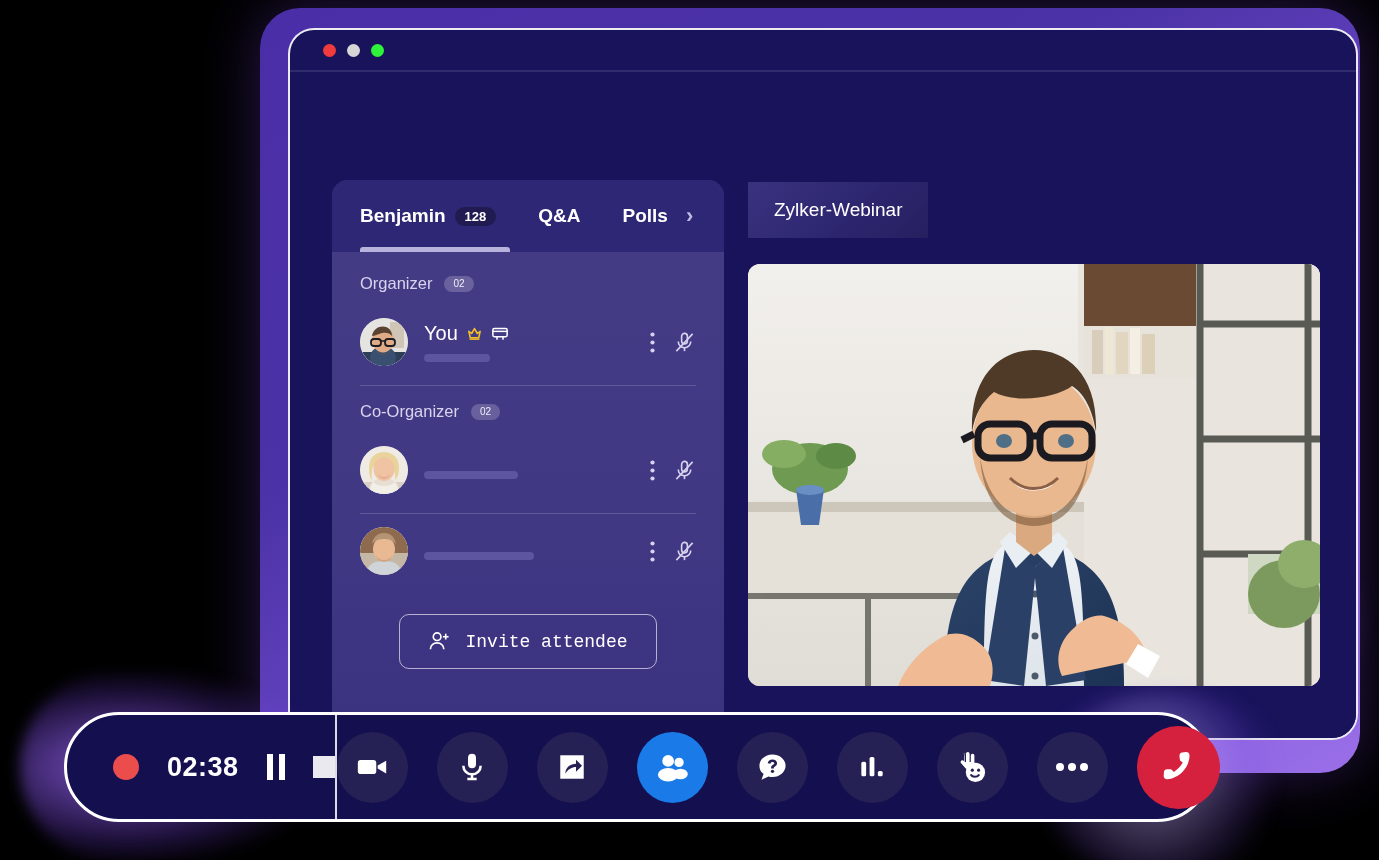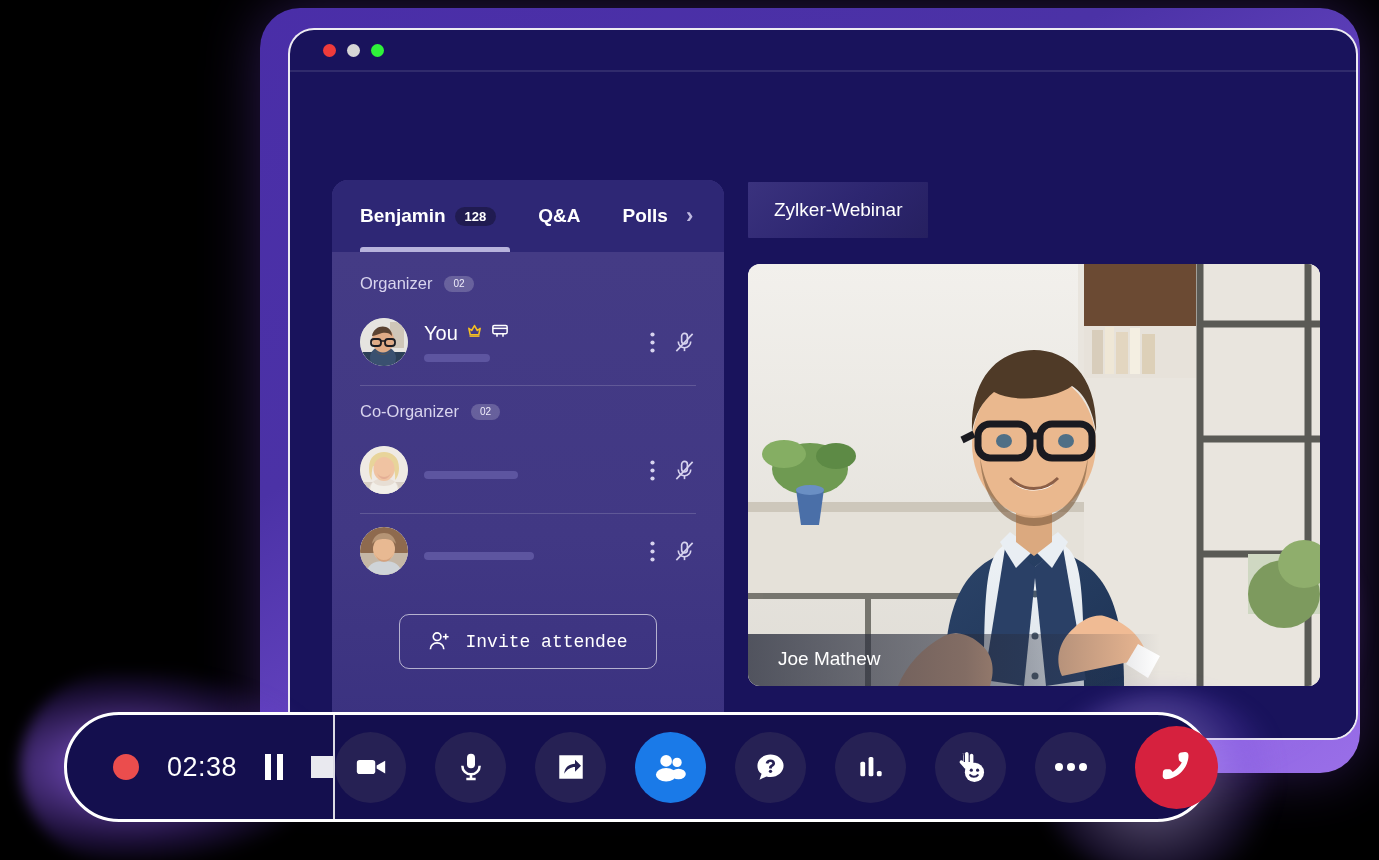--- a/index.html
+++ b/index.html
@@ -194,21 +194,21 @@
     width: 48px; height: 48px;
     border-radius: 50%;
     flex: 0 0 48px;
     overflow: hidden;
     background: #cfd2d8;
     position: relative;
   }
   .avatar svg { display: block; width: 48px; height: 48px; }
 
   .att-main { margin-left: 16px; flex: 1 1 auto; min-width: 0; }
-  .att-row1 { display: flex; gap: 8px; }
+  .att-row1 { display: flex; align-items: center; gap: 8px; }
   .att-name { color: #ffffff; font-size: 20px; white-space: nowrap; }
   .att-name.big { font-size: 21px; }
   .att-bar {
     height: 8px;
     border-radius: 5px;
     background: #5d55a0;
     margin-top: 9px;
   }
   .att-bar.w1 { width: 66px; }
   .att-bar.w2 { width: 94px; }
@@ -290,21 +290,21 @@
   .rec-section {
     display: flex;
     align-items: center;
     gap: 28px;
     padding-left: 46px;
     width: 318px;
     height: 100%;
     border-right: 2px solid rgba(255,255,255,0.85);
   }
   .rec-dot { width: 26px; height: 26px; border-radius: 50%; background: #eb4d4d; }
-  .rec-time { color: #ffffff; font-size: 27px; letter-spacing: 0.5px; }
+  .rec-time { color: #ffffff; font-size: 27px; letter-spacing: 0.5px; font-weight: bold; }
   .rec-ctl { display: flex; align-items: center; cursor: pointer; }
   .pause-glyph { display: flex; gap: 6px; }
   .pause-glyph i { display: block; width: 6px; height: 26px; background: #ffffff; }
   .stop-glyph { width: 22px; height: 22px; background: #e9e9ef; }
 
   .actions-section {
     flex: 1 1 auto;
     display: flex;
     align-items: center;
     justify-content: center;
@@ -626,21 +626,20 @@
           <ellipse cx="318" cy="177" rx="8" ry="7" fill="#4e6f86"></ellipse>
 
           <path d="M264 216c12 10 32 10 44 0-6 14-38 14-44 0z" fill="#ffffff"></path>
           <path d="M262 214c14 14 34 14 48 0" fill="none" stroke="#8c5f47" stroke-width="3"></path>
 
           <path d="M196 372c-22 12-38 30-46 50h92c6-18 2-34-12-44-10-8-22-11-34-6z" fill="#f0bb94"></path>
           <path d="M356 352c22 6 38 20 44 42l-86 18c-8-18-2-36 12-48 8-8 20-14 30-12z" fill="#f0bb94"></path>
 
           <path d="M390 380l22 12-12 22-22-14z" fill="#ffffff"></path>
         </svg>
-        <div class="video-namechip">Joe Mathew</div>
       </div>
 
     </div>
   </div>
 
   <div class="glow-left"></div>
   <div class="glow-bottomright"></div>
 
   <div class="controlbar">
 

